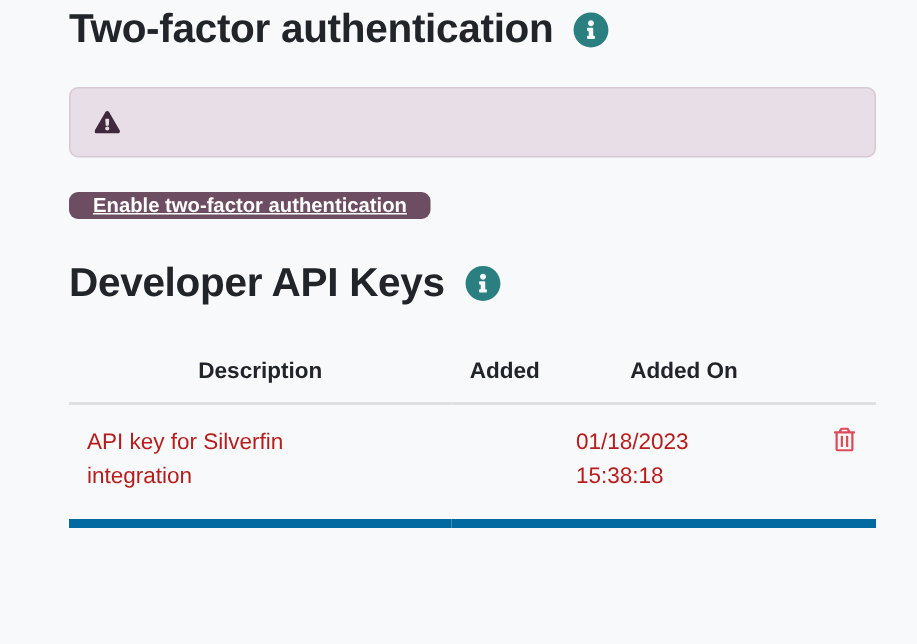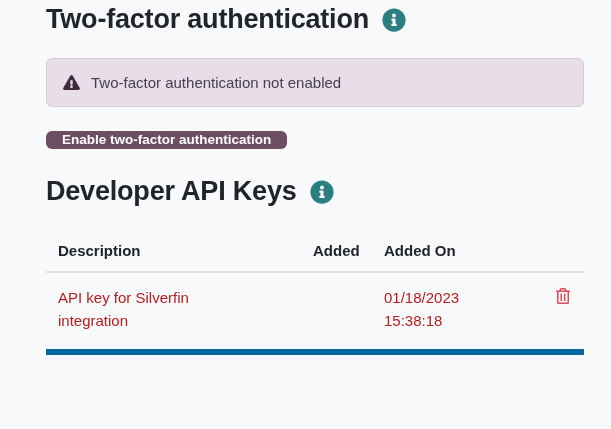--- a/index.html
+++ b/index.html
@@ -50,32 +50,33 @@
     color: #ffffff;
     border: none;
     border-radius: 6px;
     font-family: inherit;
     font-size: 13.5px;
     font-weight: 700;
     line-height: 16px;
     padding: 1px 16px;
     cursor: pointer;
     display: inline-block;
+    text-decoration: underline;
   }
   .btn-enable { margin-bottom: 27px; }
   .btn-new { margin-top: 19px; }
 
   .api-table {
     width: 538px;
     border-collapse: collapse;
     font-size: 15px;
     table-layout: fixed;
   }
   .api-table th {
-    text-align: left;
+    text-align: center;
     font-weight: 700;
     color: #212529;
     padding: 12px 12px;
     border-bottom: 2px solid #dee0e4;
   }
   .api-table td {
     vertical-align: top;
     padding: 13px 12px 16px 12px;
     border-bottom: 6px solid #0369a1;
     color: #b91c1c;
@@ -103,21 +104,20 @@
       </svg>
     </span>
   </h1>
 
   <div class="alert">
     <span class="warning-icon">
       <svg viewBox="0 0 576 512" aria-hidden="true">
         <path d="M569.517 440.013C587.975 472.007 564.806 512 527.94 512H48.054c-36.937 0-59.999-40.055-41.577-71.987L246.423 23.985c18.467-32.009 64.72-31.951 83.154 0l239.94 416.028zM288 354c-25.405 0-46 20.595-46 46s20.595 46 46 46 46-20.595 46-46-20.595-46-46-46zm-43.673-165.346l7.418 136c.347 6.364 5.609 11.346 11.982 11.346h48.546c6.373 0 11.635-4.982 11.982-11.346l7.418-136c.375-6.874-5.098-12.654-11.982-12.654h-63.383c-6.884 0-12.356 5.78-11.981 12.654z"></path>
       </svg>
     </span>
-    <span>Two-factor authentication not enabled</span>
   </div>
 
   <button class="btn btn-enable">Enable two-factor authentication</button>
 
   
   <h1 class="section-title">
     <span>Developer API Keys</span>
     <span class="info-icon">
       <svg viewBox="0 0 512 512" aria-hidden="true">
         <path d="M256 8C119.043 8 8 119.083 8 256c0 136.997 111.043 248 248 248s248-111.003 248-248C504 119.083 392.957 8 256 8zm0 110c23.196 0 42 18.804 42 42s-18.804 42-42 42-42-18.804-42-42 18.804-42 42-42zm56 254c0 6.627-5.373 12-12 12h-88c-6.627 0-12-5.373-12-12v-24c0-6.627 5.373-12 12-12h12v-64h-12c-6.627 0-12-5.373-12-12v-24c0-6.627 5.373-12 12-12h64c6.627 0 12 5.373 12 12v100h12c6.627 0 12 5.373 12 12v24z"></path>

